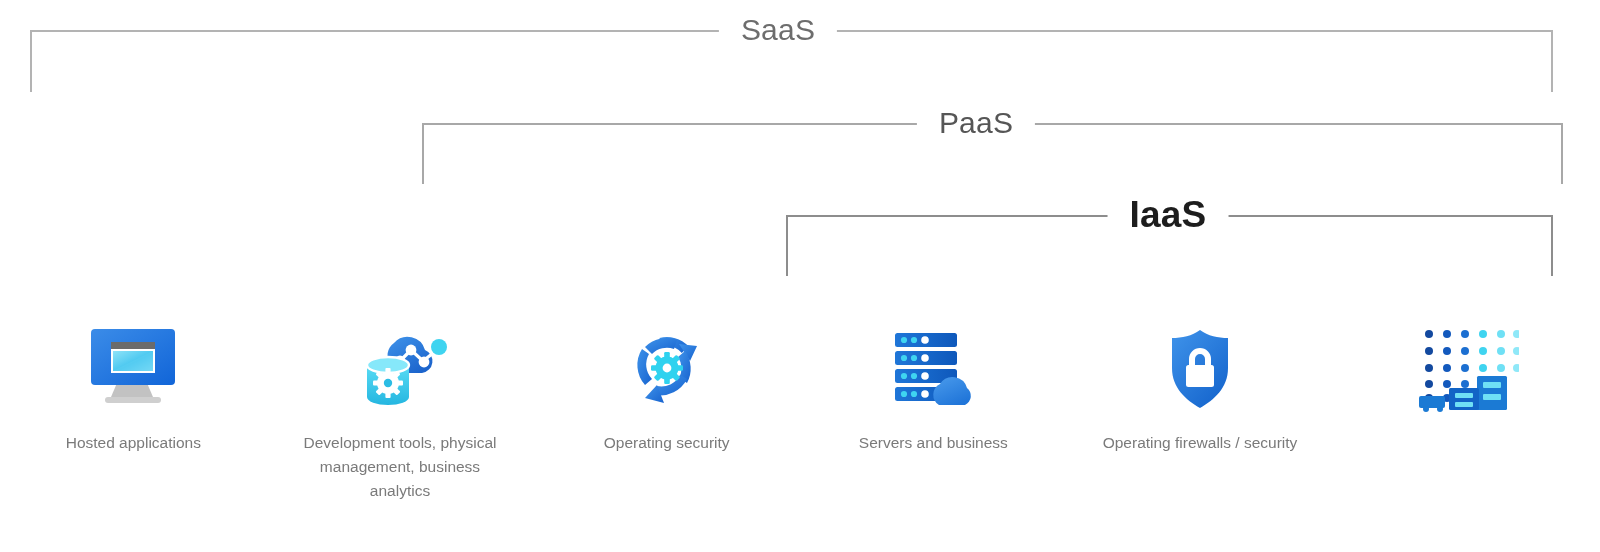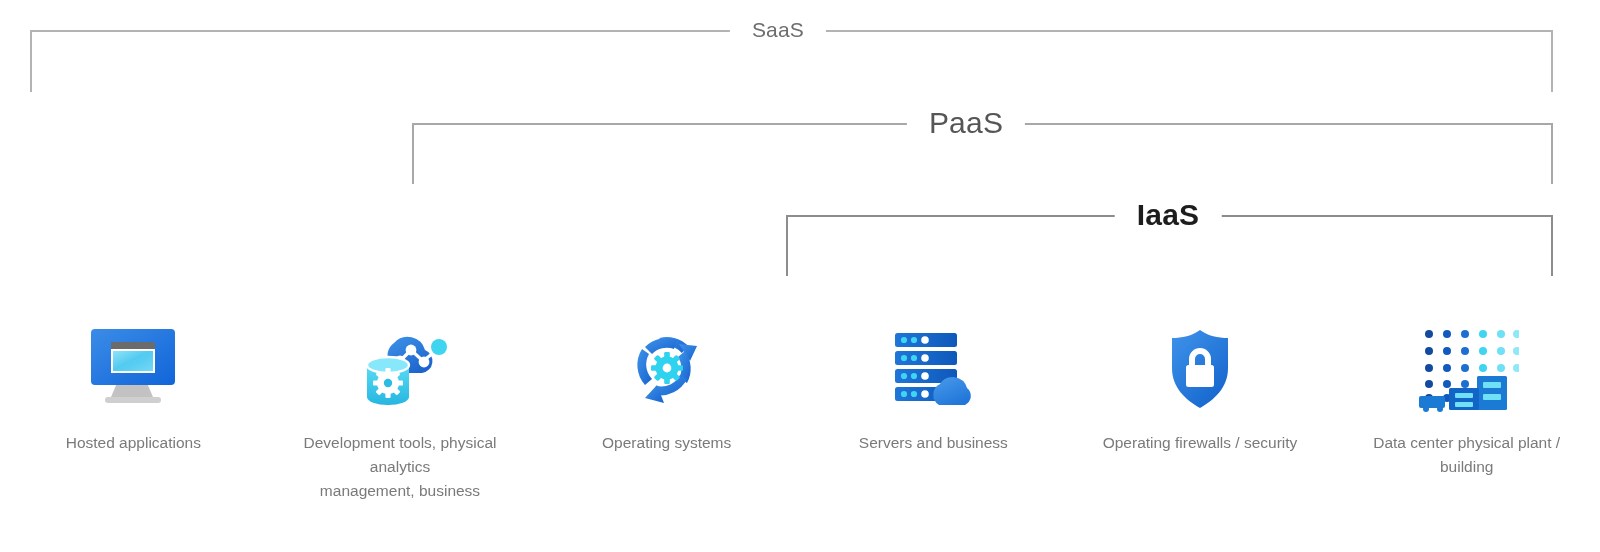--- a/index.html
+++ b/index.html
@@ -38,35 +38,35 @@
     background: #ffffff;
     padding: 0 22px;
     white-space: nowrap;
     letter-spacing: 0.2px;
   }
 
   
   #bracket-saas .seg { background: #b3b3b3; }
   #bracket-saas .label {
     color: #6d6d6d;
-    font-size: 21px;
+    font-size: 30px;
     font-weight: 400;
   }
   
   #bracket-paas .seg { background: #a8a8a8; }
   #bracket-paas .label {
     color: #565656;
     font-size: 30px;
     font-weight: 400;
   }
   
   #bracket-iaas .seg { background: #8d8d8d; }
   #bracket-iaas .label {
     color: #1d1d1d;
-    font-size: 30px;
+    font-size: 37px;
     font-weight: 600;
   }
 
   
   #columns {
     position: absolute;
     left: 0;
     top: 320px;
     width: 1600px;
     height: 220px;
@@ -101,21 +101,21 @@
 
 <div id="stage">
 
   <div class="bracket" id="bracket-saas" style="left:30px; top:30px; width:1523px; height:62px;">
     <div class="seg h" style="left:0; top:0; width:1523px;"></div>
     <div class="seg v" style="left:0; top:0; height:62px;"></div>
     <div class="seg v" style="right:0; top:0; height:62px;"></div>
     <div class="label" style="left:748px;">SaaS</div>
   </div>
 
-  <div class="bracket" id="bracket-paas" style="left:412px; top:123px; width:1141px; height:61px;">
+  <div class="bracket" id="bracket-paas" style="left:422px; top:123px; width:1141px; height:61px;">
     <div class="seg h" style="left:0; top:0; width:1141px;"></div>
     <div class="seg v" style="left:0; top:0; height:61px;"></div>
     <div class="seg v" style="right:0; top:0; height:61px;"></div>
     <div class="label" style="left:554px;">PaaS</div>
   </div>
 
   <div class="bracket" id="bracket-iaas" style="left:786px; top:215px; width:767px; height:61px;">
     <div class="seg h" style="left:0; top:0; width:767px;"></div>
     <div class="seg v" style="left:0; top:0; height:61px;"></div>
     <div class="seg v" style="right:0; top:0; height:61px;"></div>
@@ -201,22 +201,22 @@
               <rect x="-2.6" y="9" width="5.2" height="6" rx="1" transform="rotate(45)"></rect>
               <rect x="-15" y="-2.6" width="6" height="5.2" rx="1" transform="rotate(45)"></rect>
               <rect x="9" y="-2.6" width="6" height="5.2" rx="1" transform="rotate(45)"></rect>
             </g>
             <circle cx="0" cy="0" r="4.2" fill="#2bbce4"></circle>
           </g>
         </svg>
       </div>
       <div class="caption">
         <div>Development tools, physical</div>
+        <div>management, business</div>
         <div>analytics</div>
-        <div>management, business</div>
       </div>
     </div>
 
     <div class="col">
       <div class="icon-wrap">
         <svg width="80" height="82" viewBox="0 0 80 82" aria-hidden="true">
           <defs>
             <linearGradient id="g-arr" x1="0" y1="0" x2="1" y2="1">
               <stop offset="0" stop-color="#3f93ea"></stop>
               <stop offset="1" stop-color="#1763cf"></stop>
@@ -244,21 +244,21 @@
               <rect x="-2.8" y="-16" width="5.6" height="7" rx="1.2" transform="rotate(45)"></rect>
               <rect x="-2.8" y="9" width="5.6" height="7" rx="1.2" transform="rotate(45)"></rect>
               <rect x="-16" y="-2.8" width="7" height="5.6" rx="1.2" transform="rotate(45)"></rect>
               <rect x="9" y="-2.8" width="7" height="5.6" rx="1.2" transform="rotate(45)"></rect>
             </g>
             <circle cx="0" cy="0" r="4.4" fill="#ffffff"></circle>
           </g>
         </svg>
       </div>
       <div class="caption">
-        <div>Operating systems</div>
+        <div>Operating security</div>
       </div>
     </div>
 
     <div class="col">
       <div class="icon-wrap">
         <svg width="96" height="86" viewBox="0 0 96 86" aria-hidden="true">
           <defs>
             <linearGradient id="g-rack" x1="0" y1="0" x2="1" y2="0">
               <stop offset="0" stop-color="#1f76d8"></stop>
               <stop offset="1" stop-color="#0e58bb"></stop>
@@ -375,20 +375,16 @@
           <rect x="40" y="69" width="18" height="5" rx="1" fill="#6fe0f5"></rect>
           <rect x="40" y="78" width="18" height="5" rx="1" fill="#6fe0f5"></rect>
 
           <g>
             <rect x="4" y="72" width="26" height="12" rx="2" fill="#1b7ad4"></rect>
             <circle cx="11" cy="85" r="3" fill="#1b7ad4"></circle>
             <circle cx="25" cy="85" r="3" fill="#1b7ad4"></circle>
           </g>
         </svg>
       </div>
-      <div class="caption">
-        <div>Data center physical plant /</div>
-        <div>building</div>
-      </div>
     </div>
 
   </div>
 </div>
 
 </body></html>

